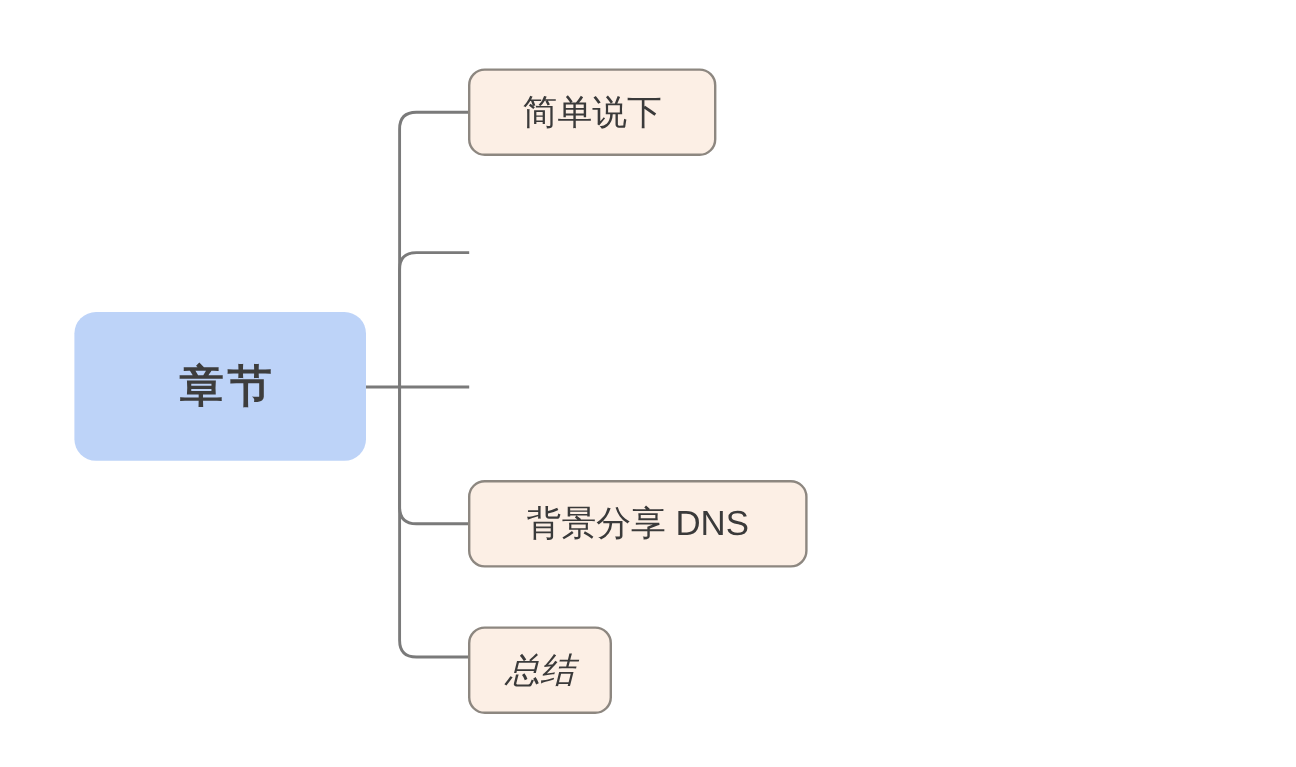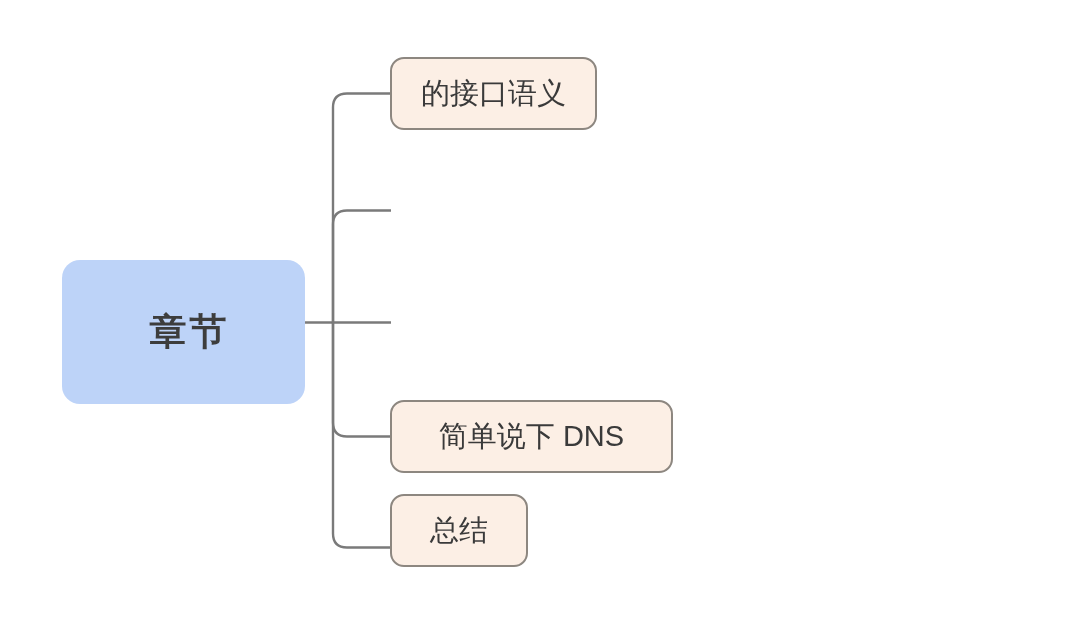--- a/index.html
+++ b/index.html
@@ -33,21 +33,21 @@
     display: flex;
     align-items: center;
     justify-content: center;
     box-sizing: border-box;
     white-space: nowrap;
   }
   .node.root {
     left: 62px;
     top: 260px;
     width: 243px;
-    height: 144px;
+    height: 124px;
     background: var(--root-fill, #bdd3f8);
     border-radius: 18px;
     font-size: 37px;
     font-weight: bold;
     letter-spacing: 3px;
     color: var(--root-text, #3d3d3d);
     padding-left: 12px;
   }
   .node.child {
     left: 390px;
@@ -56,46 +56,46 @@
     border: 2.5px solid var(--child-border, #8d8780);
     border-radius: 14px;
     font-size: 29px;
     color: var(--child-text, #3a3a3a);
     padding: 0 10px;
   }
   #child-1 { top: 57px;  width: 207px; }
   #child-2 { top: 174px; width: 534px; }
   #child-3 { top: 286px; width: 577px; }
   #child-4 { top: 400px; width: 283px; }
-  #child-5 { top: 494px; width: 138px; }
+  #child-5 { top: 522px; width: 120px; font-style: italic; }
 </style>
 </head>
 <body>
 
 <div class="canvas">
 
   <svg class="connectors" width="1080" height="639" viewBox="0 0 1080 639" aria-hidden="true">
     <path d="M304 322.5 H391"></path>
     <path d="M333 322.5 L333 107.5 Q333 93.5 347 93.5 L391 93.5"></path>
     <path d="M333 322.5 L333 224.5 Q333 210.5 347 210.5 L391 210.5"></path>
     <path d="M333 322.5 L333 422.5 Q333 436.5 347 436.5 L391 436.5"></path>
     <path d="M333 322.5 L333 533.5 Q333 547.5 347 547.5 L391 547.5"></path>
   </svg>
 
   <div class="node root">
     <span>章节</span>
   </div>
 
   <div class="node child" id="child-1">
-    <span>的接口语义</span>
+    <span>简单说下</span>
   </div>
 
 
 
   <div class="node child" id="child-4">
-    <span>简单说下 DNS</span>
+    <span>背景分享 DNS</span>
   </div>
 
   <div class="node child" id="child-5">
     <span>总结</span>
   </div>
 
 </div>
 
 </body></html>

